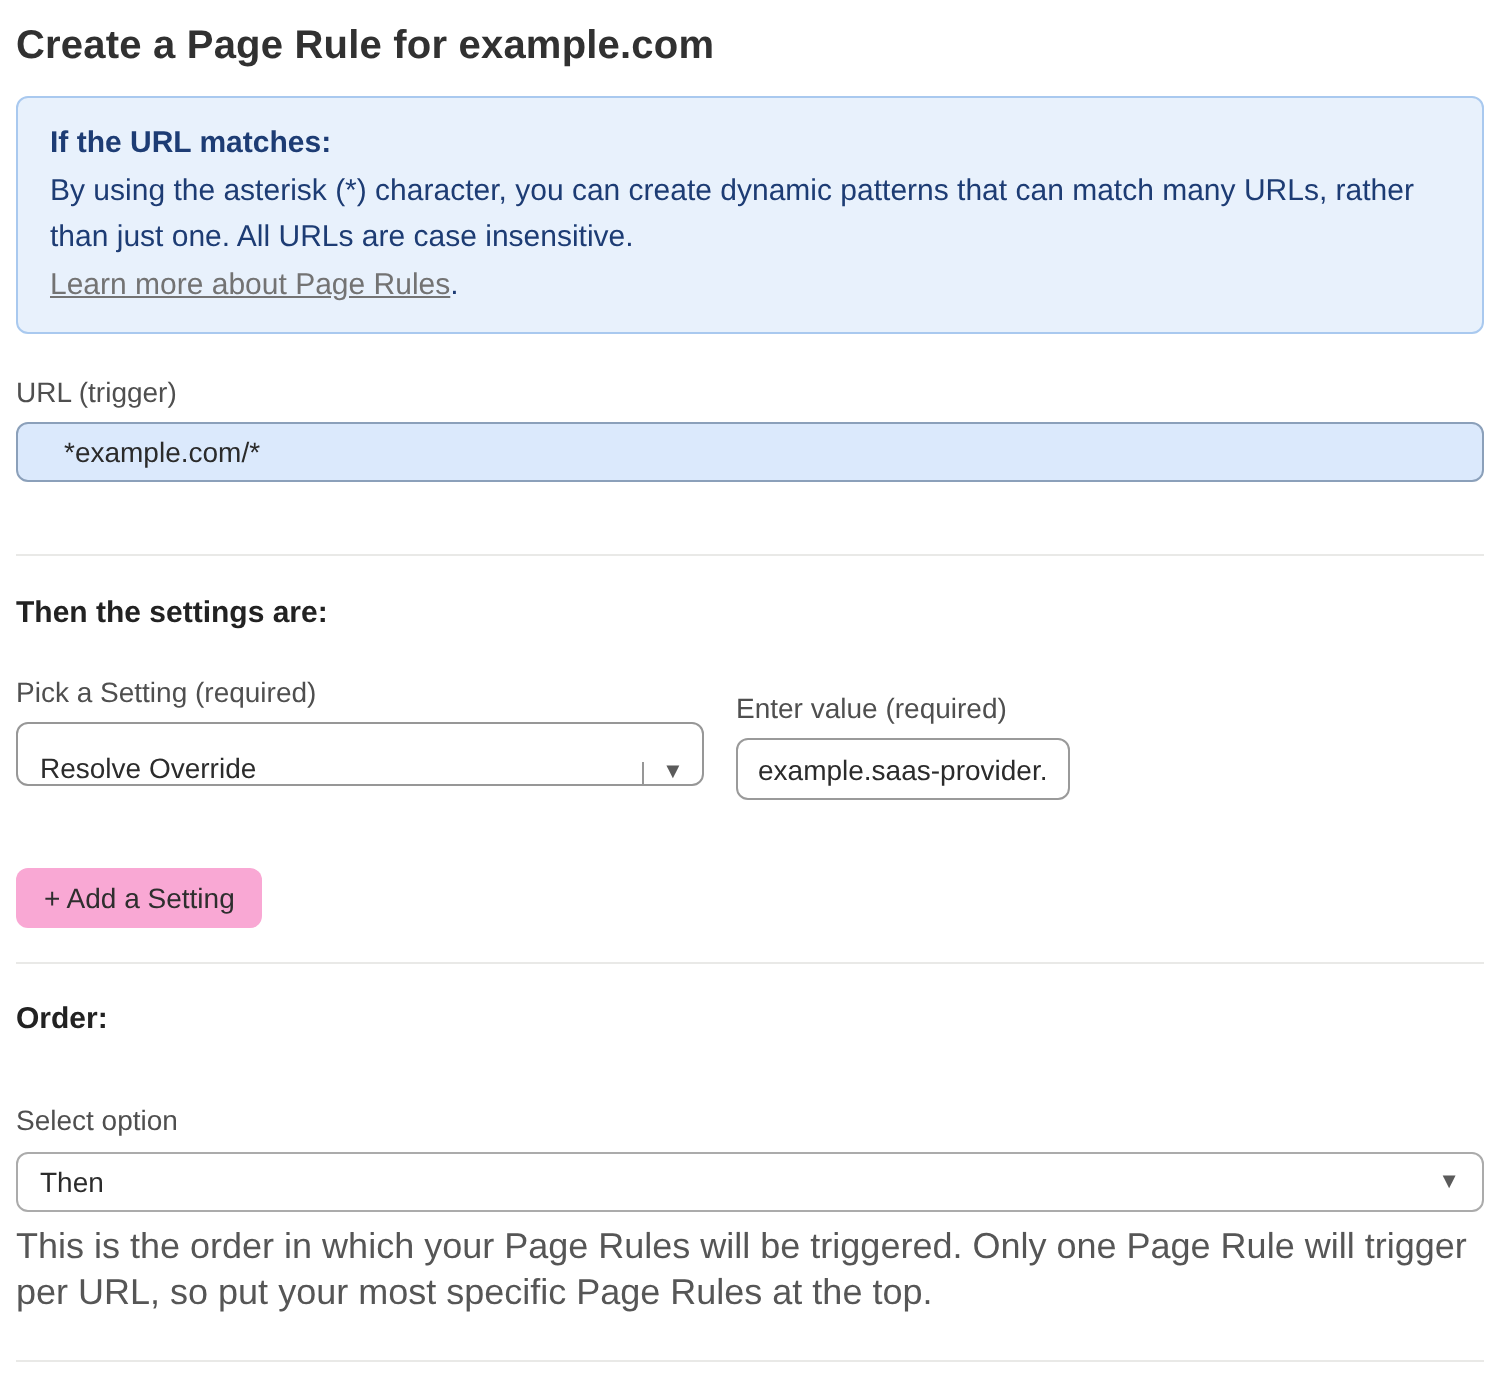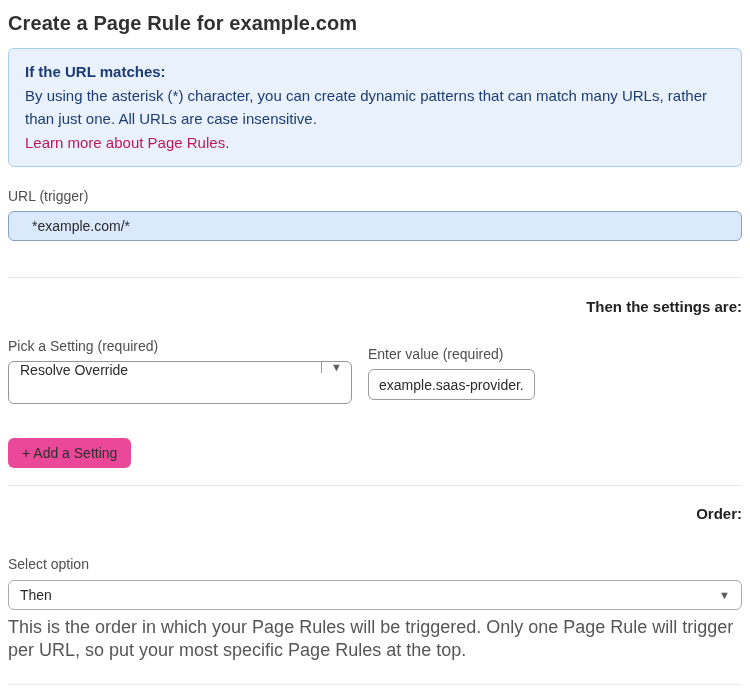--- a/index.html
+++ b/index.html
@@ -20,48 +20,48 @@
     border: 1px solid #a9c9ef;
     border-radius: 6px;
     padding: 11px 16px 12px 16px;
     color: #1d3c74;
     font-size: 15px;
     line-height: 23.5px;
     margin-bottom: 21px;
   }
   .info-box .info-heading { font-weight: 700; }
   .info-box a.info-link {
-    color: #be185d; cursor: pointer;
+    color: #737373; text-decoration: underline; cursor: pointer;
   }
   .field-label {
     font-size: 14px; color: #4f4f4f; margin-bottom: 7px; display: block;
   }
   .url-input {
     width: 100%; height: 30px;
     background: #dbe9fc;
     border: 1px solid #8ba0ba;
     border-radius: 6px;
     padding: 0 23px;
     font-family: "Liberation Sans", sans-serif;
     font-size: 14px; color: #2b2b2b;
     outline: none;
   }
   .divider { border: none; border-top: 1px solid #e9e9e7; margin: 0; }
   .divider-1 { margin-top: 36px; margin-bottom: 20px; }
   .divider-2 { margin-top: 17px; margin-bottom: 19px; }
   .divider-3 { margin-top: 22px; margin-bottom: 14px; }
   .section-heading {
-    font-size: 15px; font-weight: 700; color: #222; margin-bottom: 23px; text-align: right;
+    font-size: 15px; font-weight: 700; color: #222; margin-bottom: 23px;
   }
   .settings-row { display: flex; align-items: flex-start; }
   .setting-col { width: 344px; }
   .value-col { margin-left: 16px; padding-top: 8px; }
   .select-box {
-    display: flex; align-items: flex-start;
-    width: 344px; height: 43px;
+    display: flex; align-items: flex-end;
+    width: 344px; height: 32px;
     background: #ffffff;
     border: 1px solid #979797;
     border-radius: 6px;
     overflow: hidden;
     cursor: pointer;
   }
   .select-box .select-value {
     flex: 1; display: flex; align-items: center;
     padding: 0 11px; font-size: 14px; color: #2b2b2b;
   }
@@ -80,21 +80,21 @@
     font-size: 14px; color: #2b2b2b;
     outline: none;
   }
   .btn {
     display: inline-flex; align-items: center; justify-content: center;
     height: 30px; border: none; border-radius: 6px;
     font-family: "Liberation Sans", sans-serif;
     font-size: 14px; cursor: pointer;
     padding: 0 14px;
   }
-  .btn-gray { background: #ec4899; color: #2e2e2e; }
+  .btn-gray { background: #f9a8d4; color: #2e2e2e; }
   .btn-blue { background: #1570ef; color: #ffffff; }
   .add-setting-btn { margin-top: 34px; }
   .order-label { margin-top: 34px; margin-bottom: 8px; }
   .order-select {
     display: flex; align-items: center;
     width: 100%; height: 30px;
     background: #ffffff;
     border: 1px solid #ababab;
     border-radius: 6px;
     padding: 0 11px;

